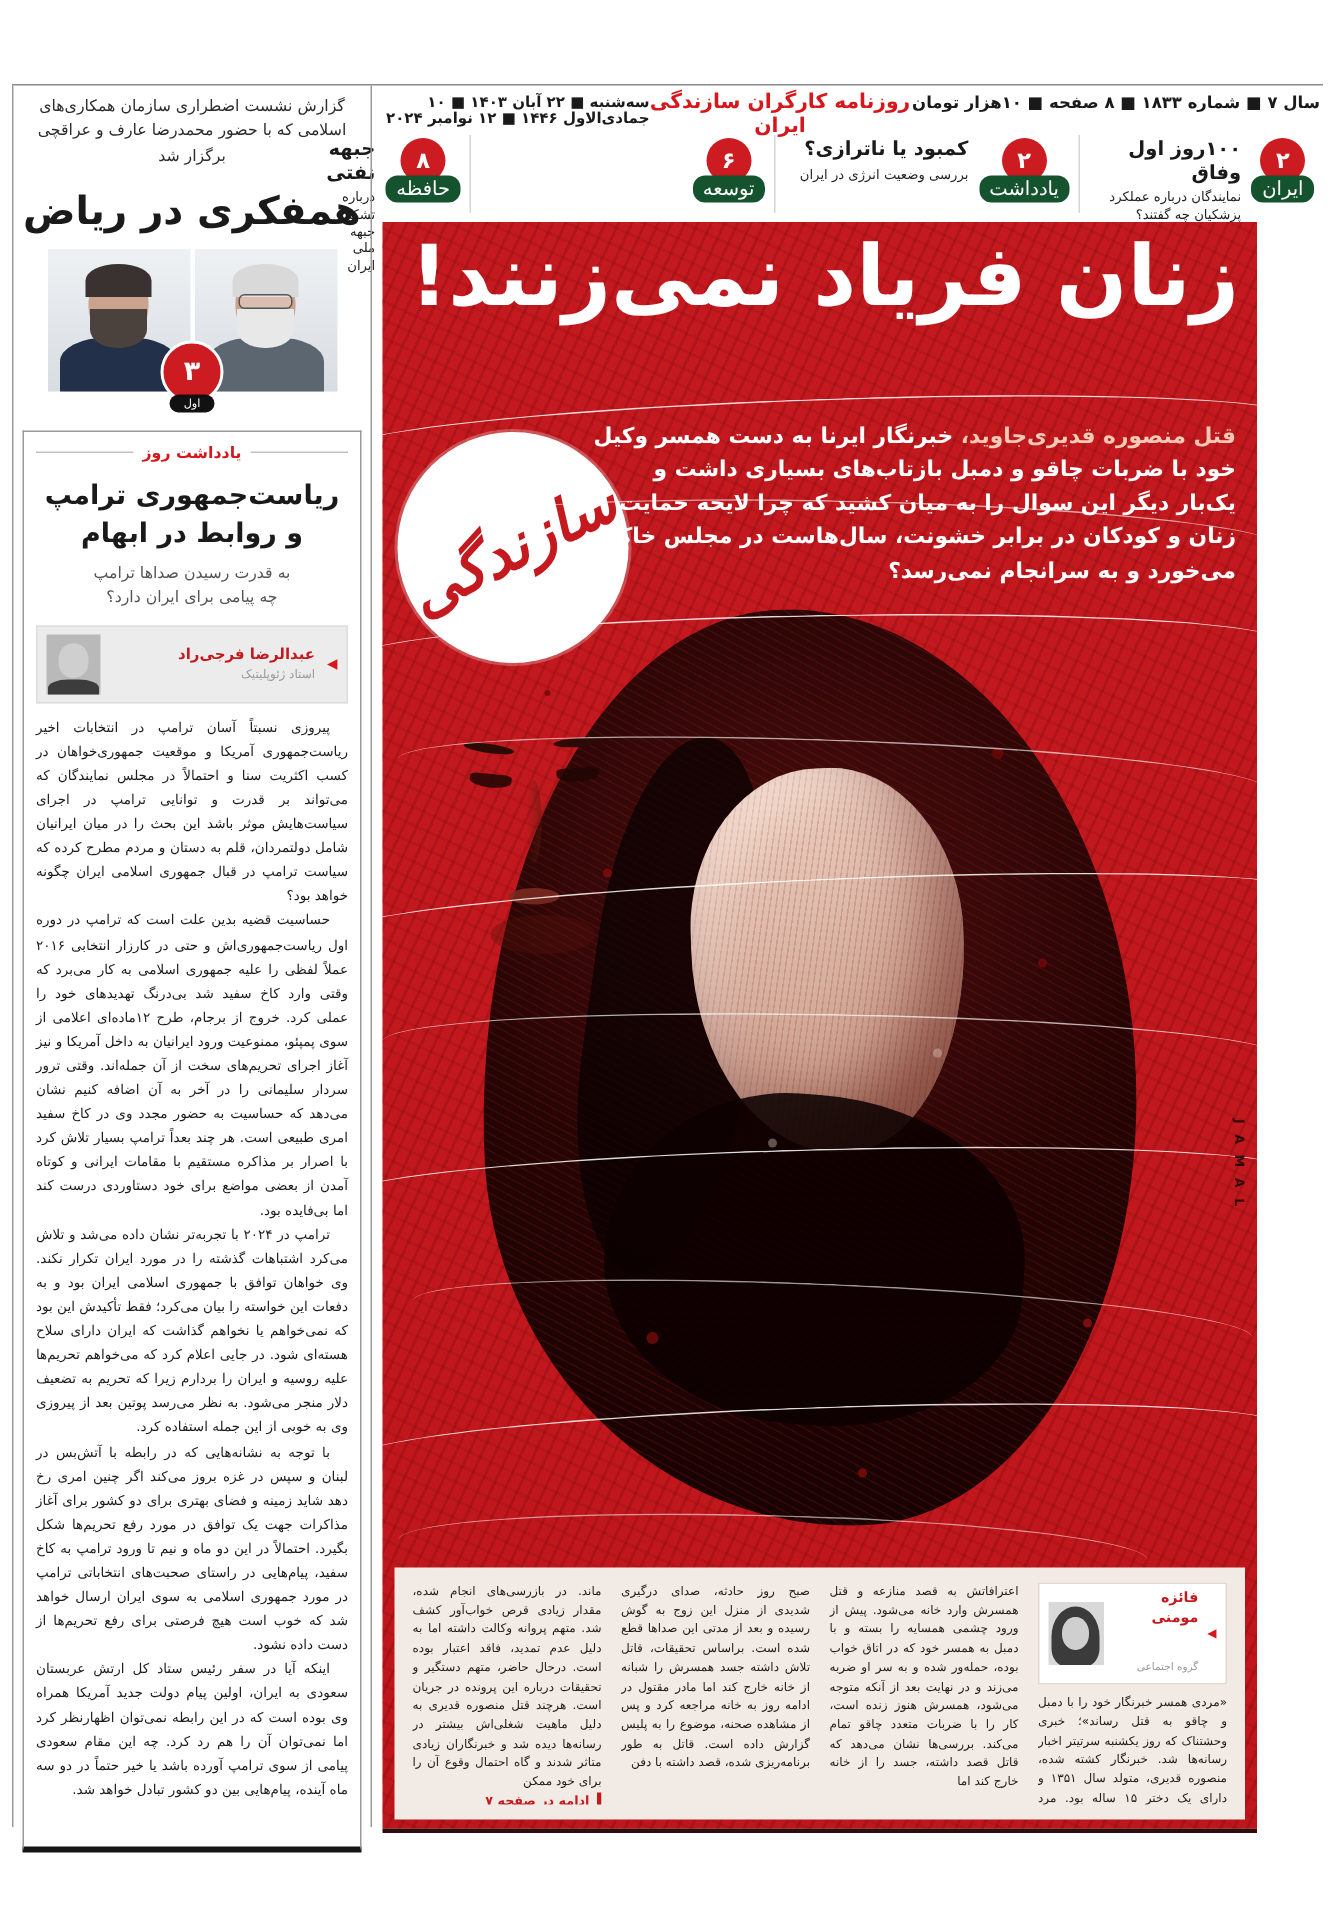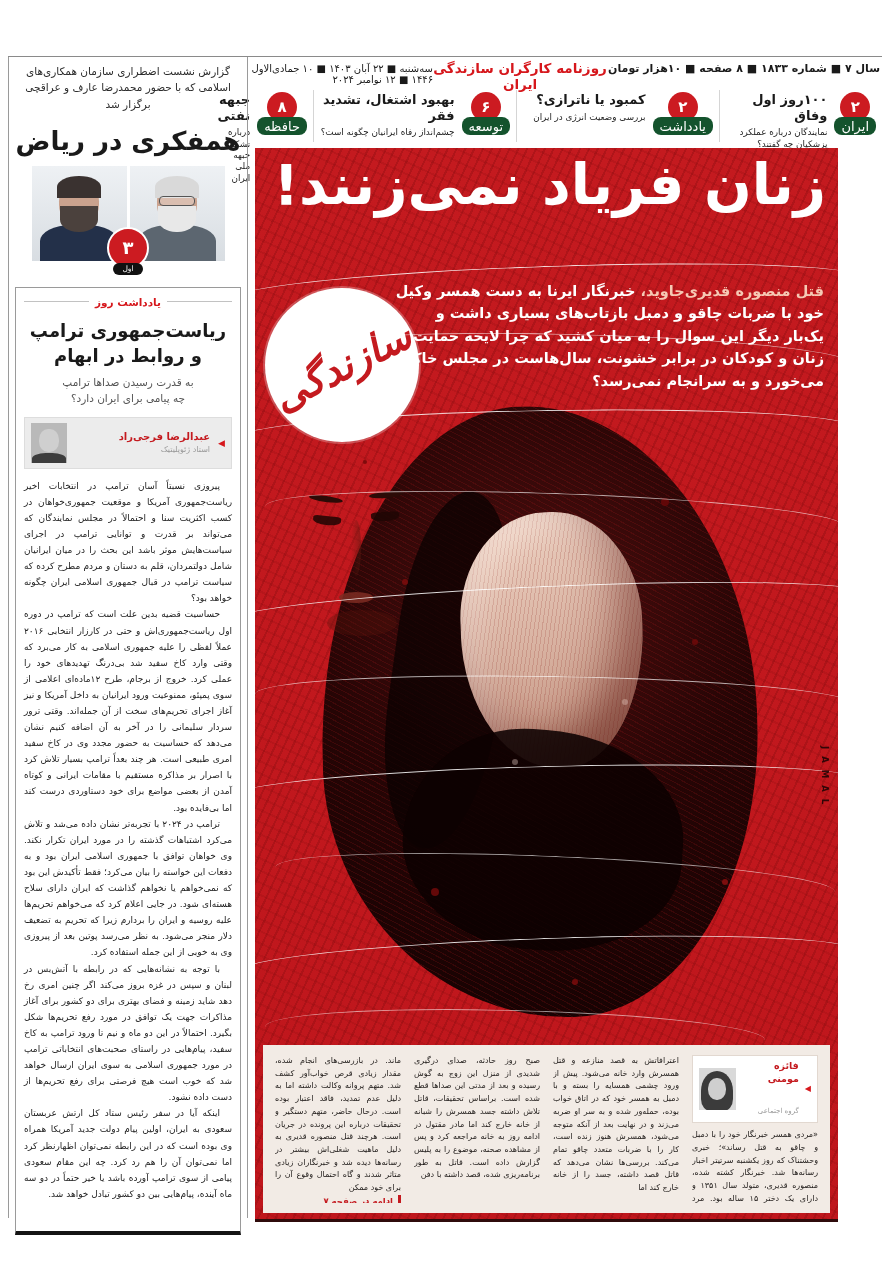--- a/index.html
+++ b/index.html
@@ -7,21 +7,21 @@
        font-family:"DejaVu Sans",sans-serif;color:#1a1a1a;}
   .abs{position:absolute;}
   .rtl{direction:rtl;unicode-bidi:isolate;}
 
   
   .top-rule{left:8px;right:10px;top:56px;height:1px;background:#8a8a8a;}
 
   
   .mast-info{top:62px;right:12px;font-size:11px;font-weight:700;letter-spacing:0;}
   .mast-brand{top:60px;left:420px;width:200px;text-align:center;font-size:13.5px;font-weight:900;color:#d6171c;}
-  .mast-date{top:63px;left:237px;width:196px;text-align:right;font-size:10px;font-weight:400;}
+  .mast-date{top:63px;left:237px;width:196px;text-align:right;font-size:10px;font-weight:700;}
 
   
   .teasers{left:237px;right:10px;top:90px;height:52px;display:flex;direction:rtl;}
   .teaser{display:flex;align-items:flex-start;padding:2px 6px 0 4px;border-left:1px solid #d5d5d5;}
   .teaser:last-child{border-left:none;}
   .t0{flex:0 0 152px;} .t1{flex:0 0 192px;} .t2{flex:0 0 192px;} .t3{flex:1;}
   .badge{display:flex;flex-direction:column;align-items:center;margin-left:7px;flex:0 0 auto;}
   .badge .circle{width:30px;height:30px;border-radius:50%;background:#cc1b21;color:#fff;
      font-weight:900;font-size:15px;display:flex;align-items:center;justify-content:center;}
   .badge .pill{margin-top:-5px;background:#14532d;color:#fff;font-size:13px;border-radius:8px;
@@ -173,24 +173,20 @@
     <span class="txt rtl">
       <span class="title" style="display:block">کمبود یا ناترازی؟</span>
       <span class="sub" style="display:block">بررسی وضعیت انرژی در ایران</span>
     </span>
   </div>
   <div class="teaser t2">
     <span class="badge">
       <span class="circle">۶</span>
       <span class="pill">توسعه</span>
     </span>
-    <span class="txt rtl">
-      <span class="title" style="display:block">بهبود اشتغال، تشدید فقر</span>
-      <span class="sub" style="display:block">چشم‌انداز رفاه ایرانیان چگونه است؟</span>
-    </span>
   </div>
   <div class="teaser t3">
     <span class="badge">
       <span class="circle">۸</span>
       <span class="pill">حافظه</span>
     </span>
     <span class="txt rtl">
       <span class="title" style="display:block">جبهه نفتی</span>
       <span class="sub" style="display:block">درباره تشکیل جبهه ملی ایران</span>
     </span>

